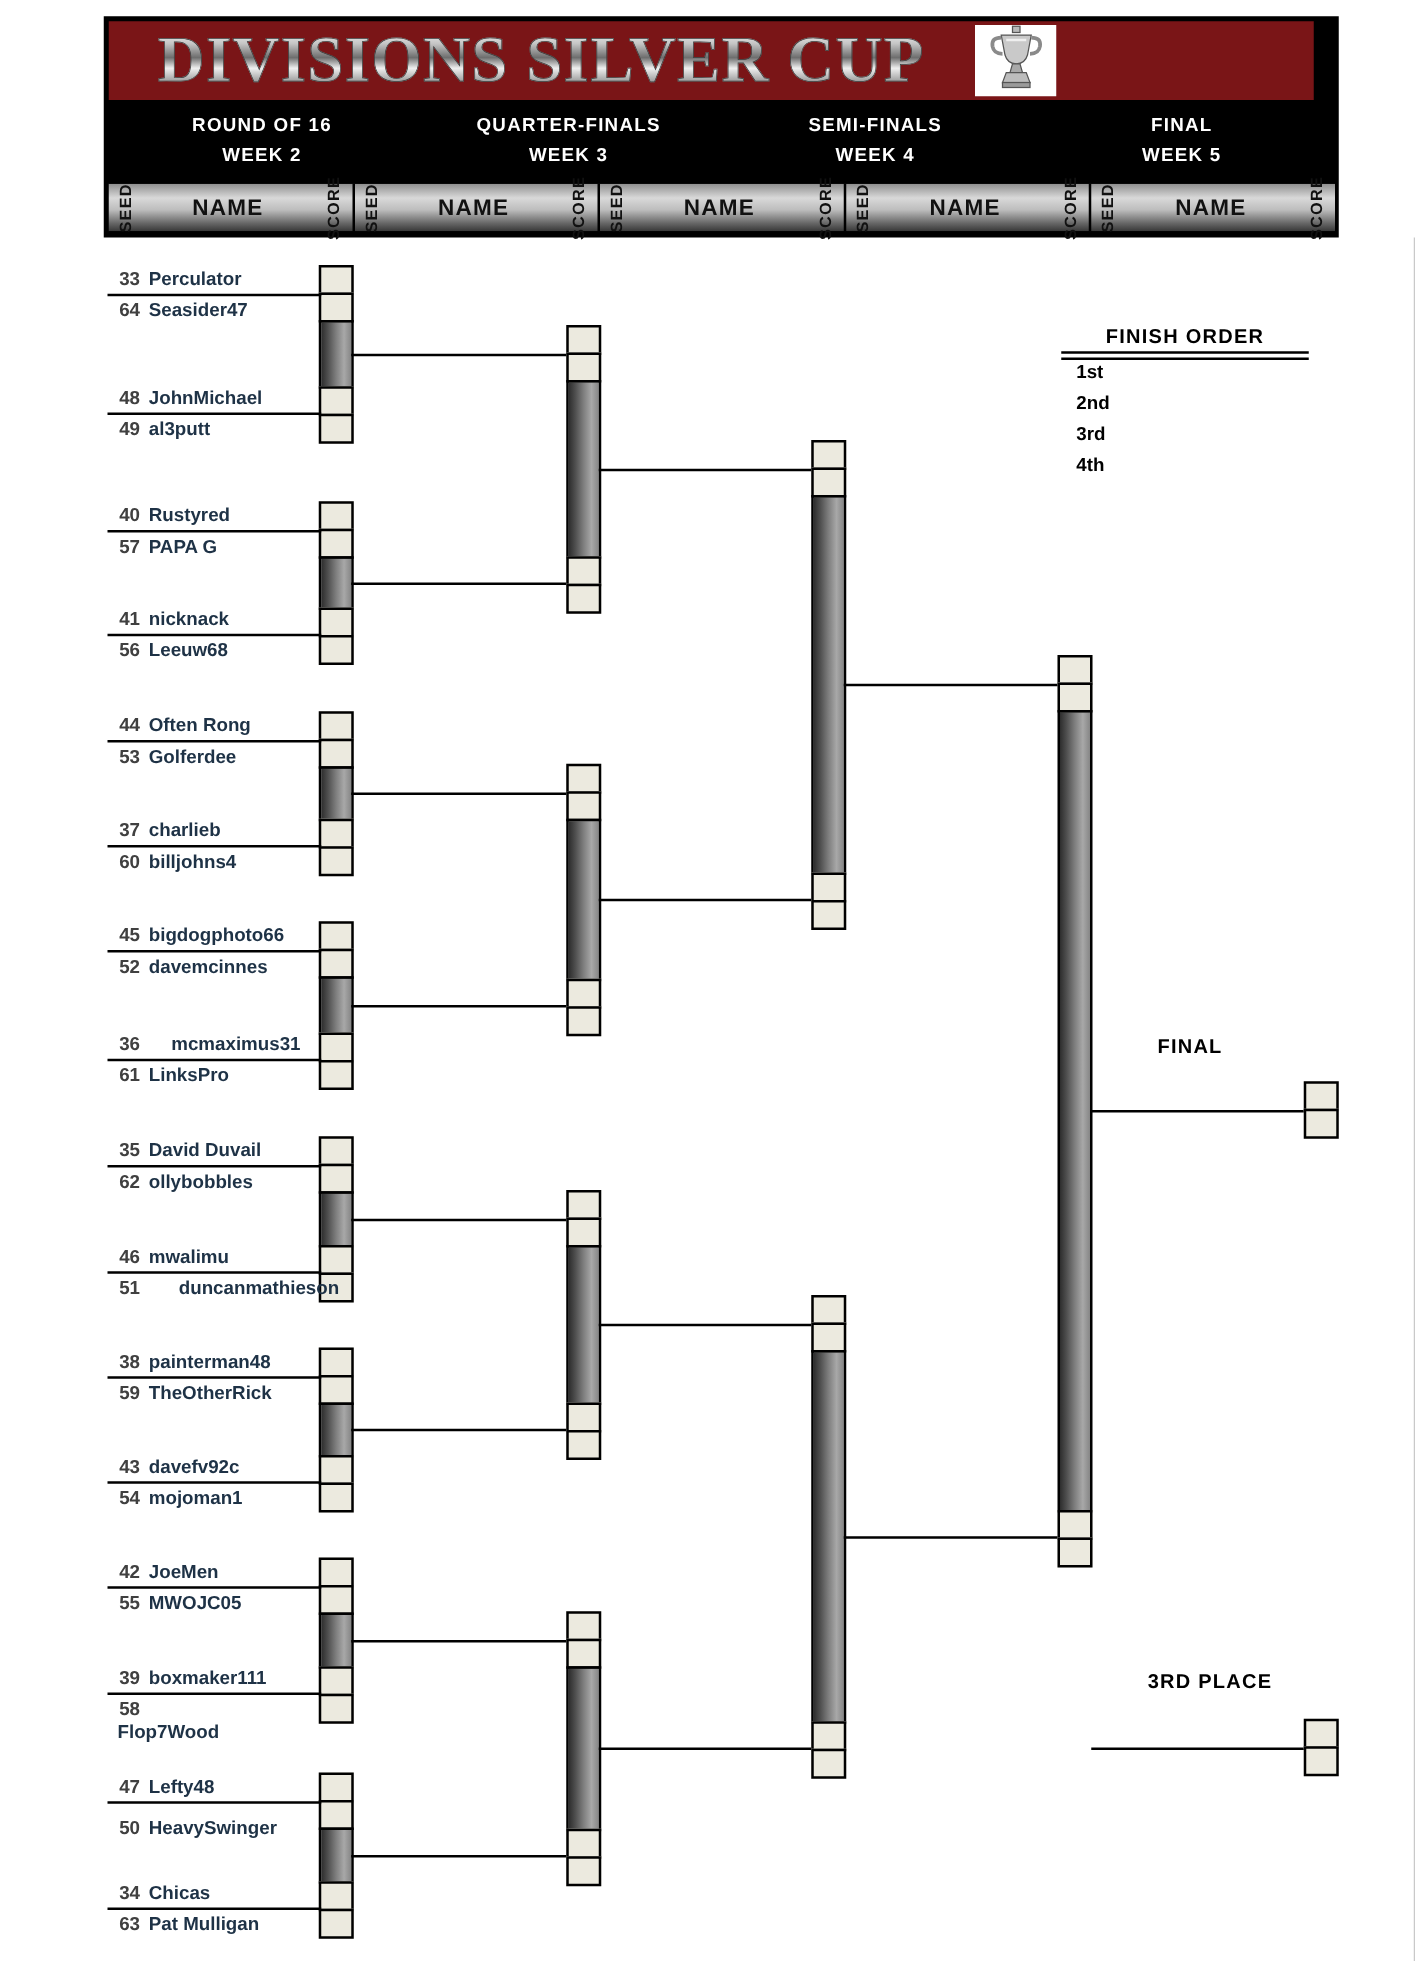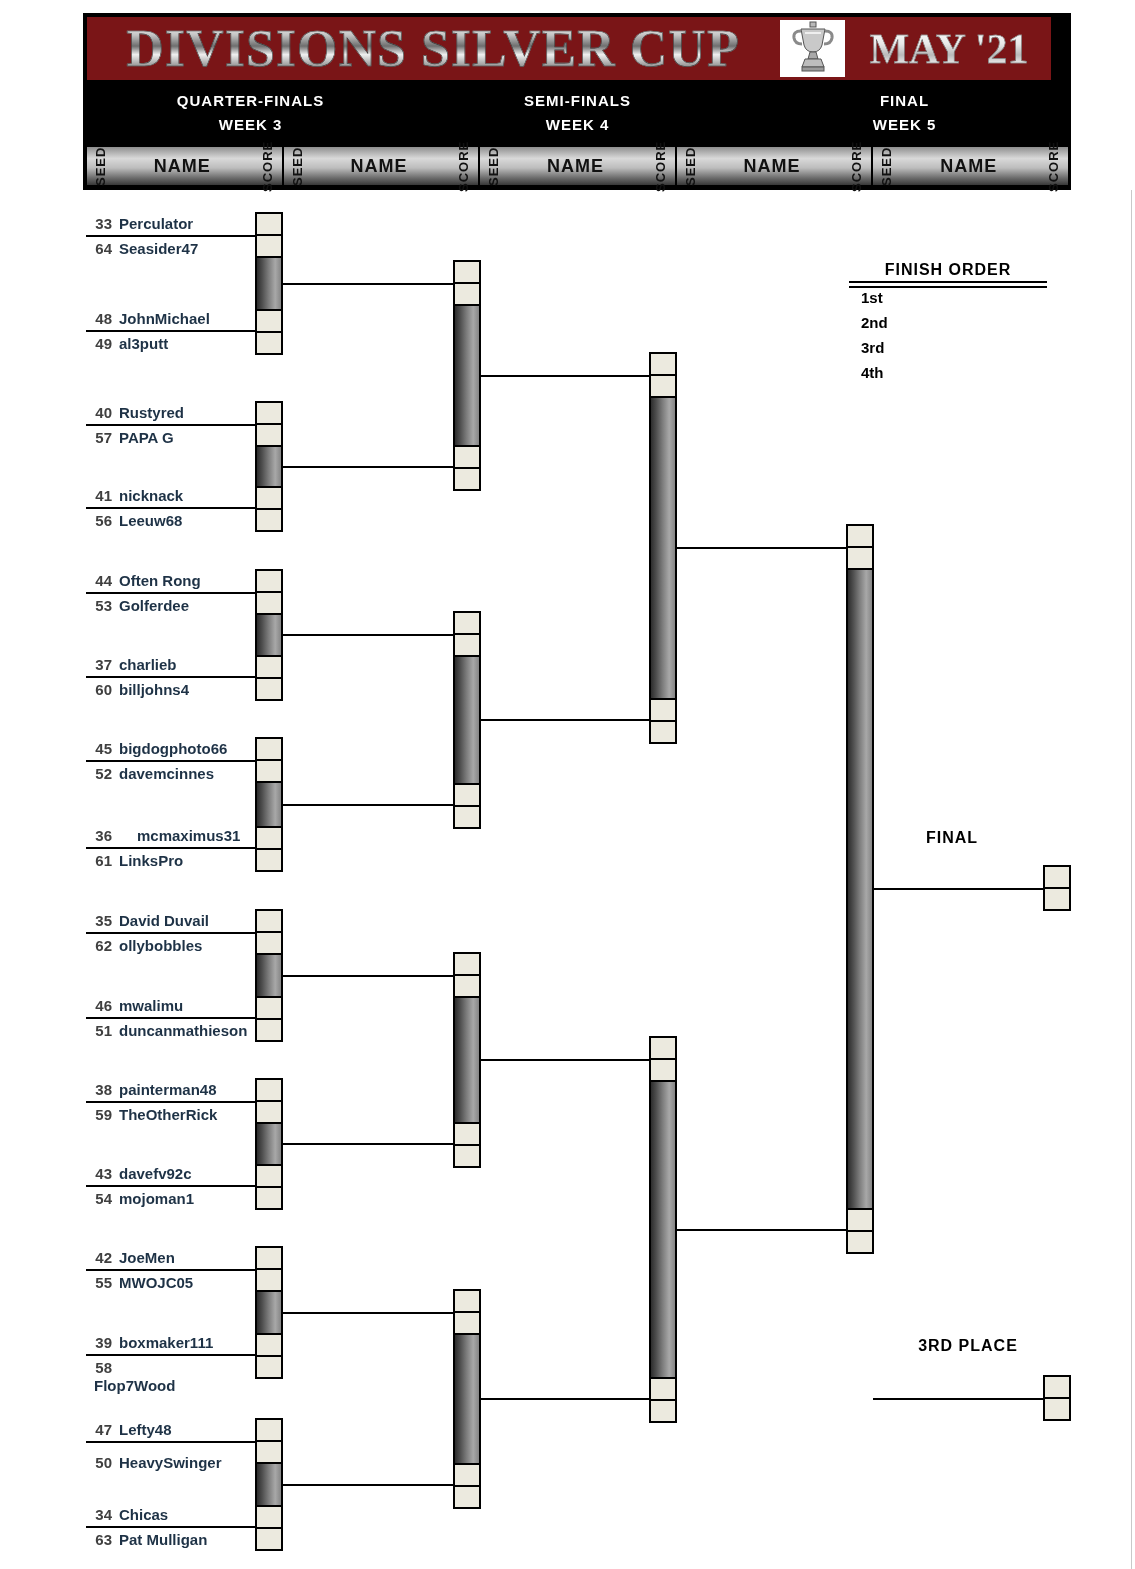--- a/index.html
+++ b/index.html
@@ -74,24 +74,27 @@
               <path d="M10 10 q-8 0 -7 7 q1 6 8 6" fill="none" stroke="#8a8a8a" stroke-width="3"></path>
               <path d="M34 10 q8 0 7 7 q-1 6 -8 6" fill="none" stroke="#8a8a8a" stroke-width="3"></path>
               <path d="M19 31 h6 l2 7 h-10 z" fill="#a9a9a9"></path>
               <path d="M14 38 h16 l3 8 h-22 z" fill="#bdbdbd"></path>
               <rect x="11" y="46" width="22" height="4" fill="#9a9a9a"></rect>
             </g>
             <line x1="14" y1="12" x2="30" y2="12" stroke="#efefef" stroke-width="2"></line>
           </svg>
         </span>
       </div>
-      <div class="edition">MAY '21</div>
     </div>
 
     <div class="week-band">
+      <div class="week-col">
+        <div>ROUND OF 16</div>
+        <div>WEEK 2</div>
+      </div>
       <div class="week-col">
         <div>QUARTER-FINALS</div>
         <div>WEEK 3</div>
       </div>
       <div class="week-col">
         <div>SEMI-FINALS</div>
         <div>WEEK 4</div>
       </div>
       <div class="week-col">
         <div>FINAL</div>
@@ -298,21 +301,21 @@
       </div>
       <div class="player-row" style="top: 937px;">
         <span class="player-seed">62</span>
         <span class="player-name">ollybobbles</span>
       </div>
       <div class="hline" style="left: 86px; top: 1017px; width: 171px;"></div>
       <div class="player-row" style="top: 997px;">
         <span class="player-seed">46</span>
         <span class="player-name">mwalimu</span>
       </div>
-      <div class="player-row" style="top: 1022px;">
+      <div class="player-row" style="top: 1022px; gap: 24px;">
         <span class="player-seed">51</span>
         <span class="player-name">duncanmathieson</span>
       </div>
       <div class="hline" style="left: 86px; top: 1101px; width: 171px;"></div>
       <div class="player-row" style="top: 1081px;">
         <span class="player-seed">38</span>
         <span class="player-name">painterman48</span>
       </div>
       <div class="player-row" style="top: 1106px;">
         <span class="player-seed">59</span>

